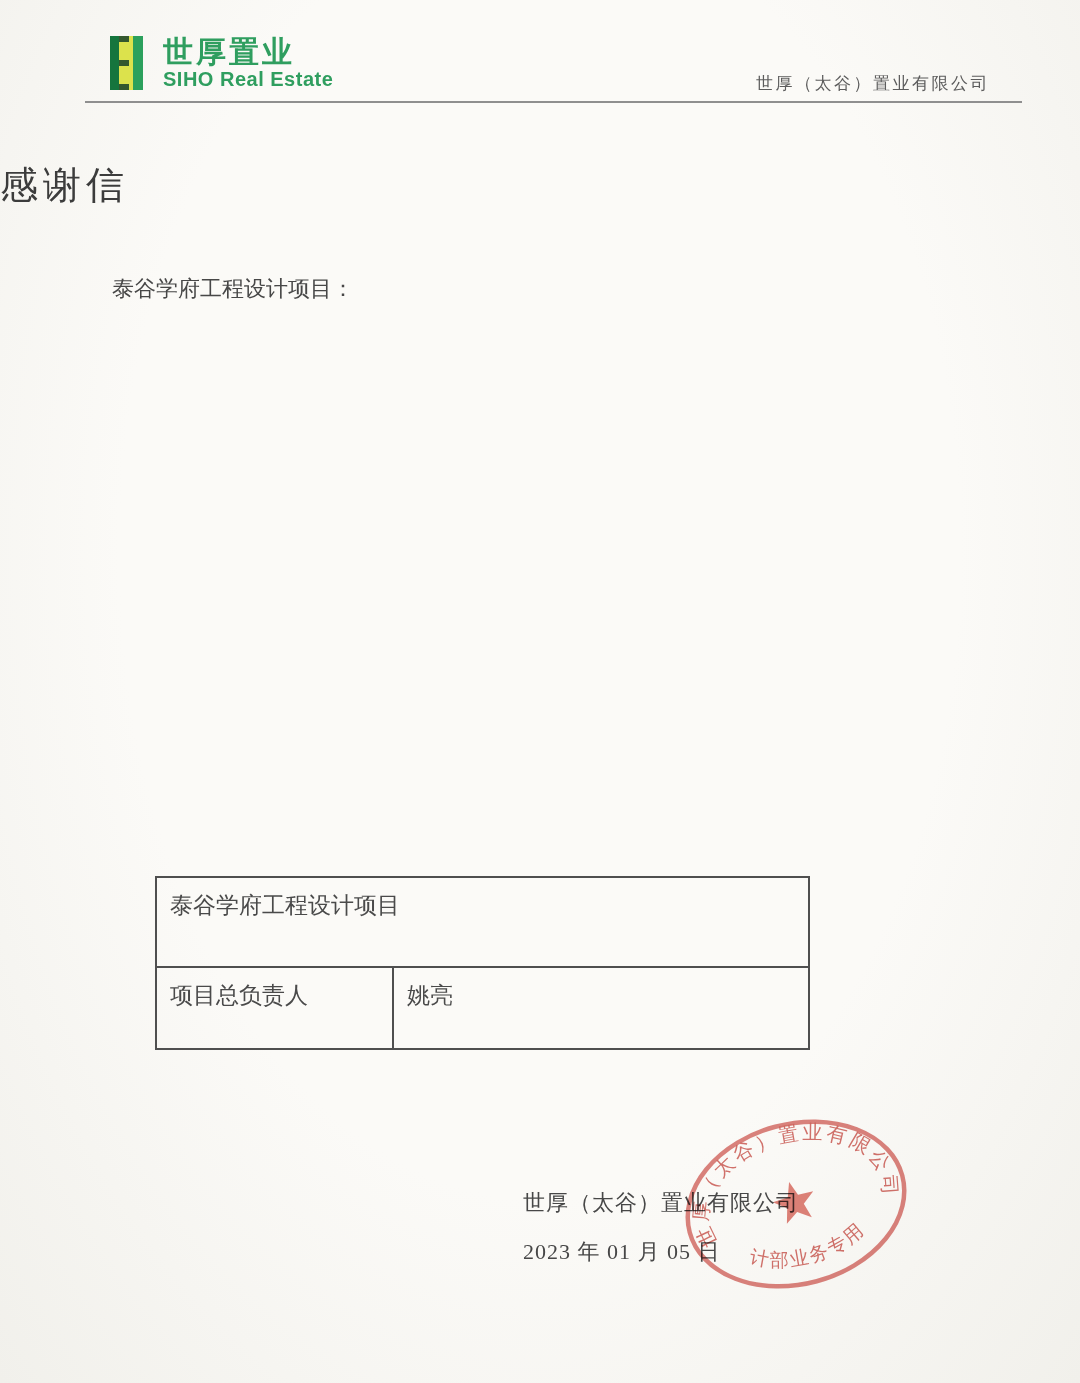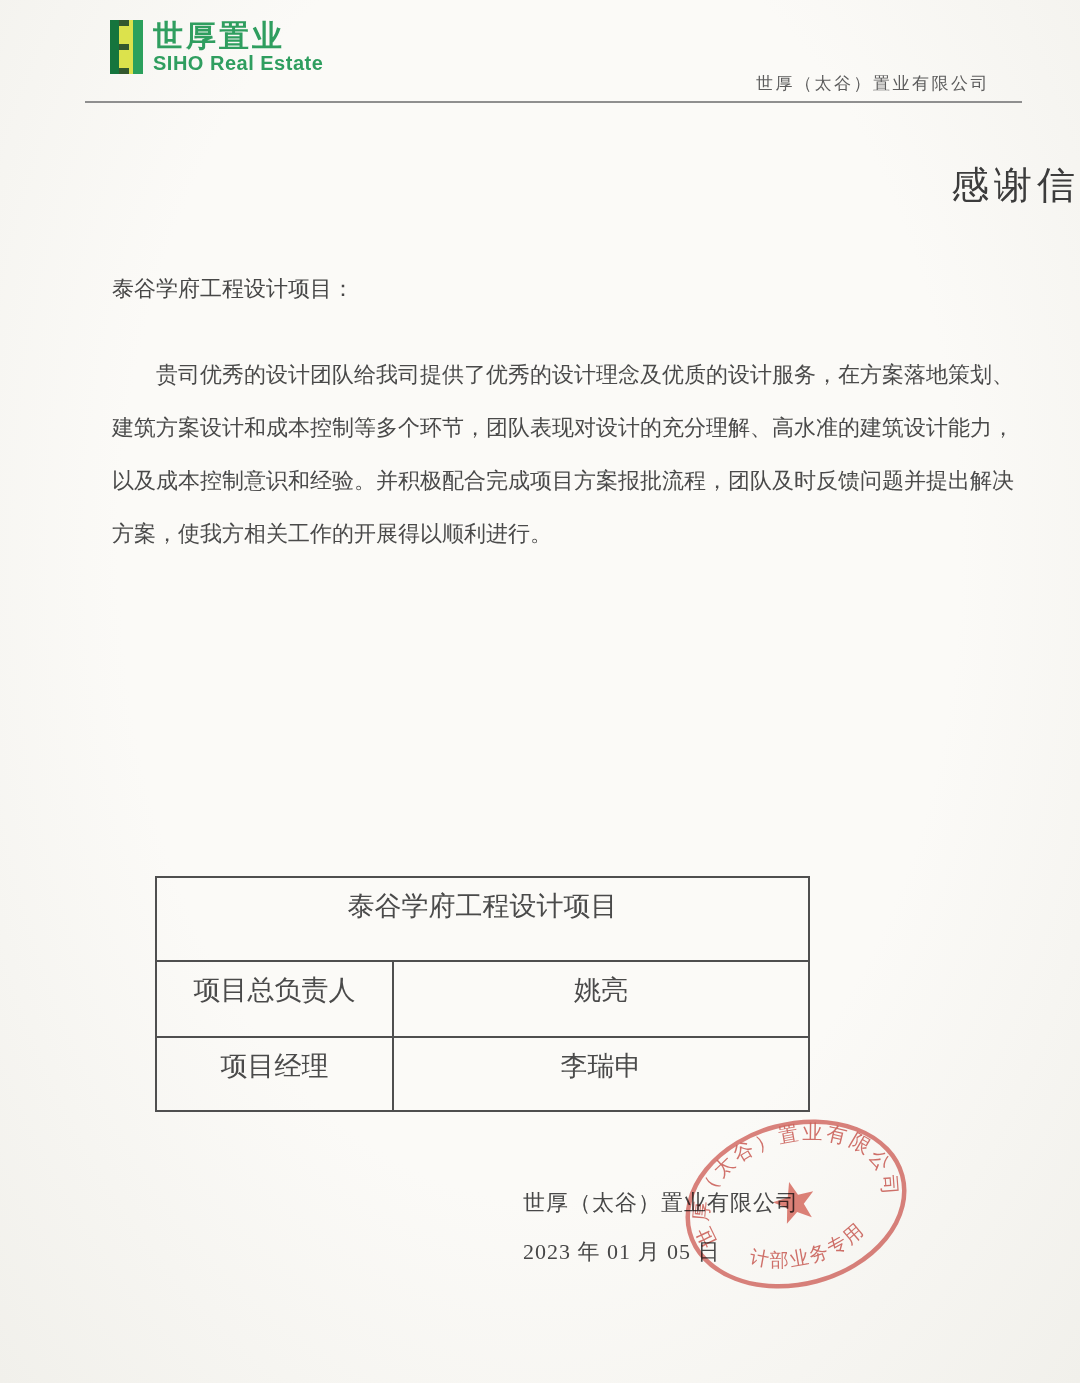--- a/index.html
+++ b/index.html
@@ -4,44 +4,44 @@
 <style>
   html,body{margin:0;padding:0;}
   body{width:1080px;height:1383px;overflow:hidden;}
   .page{
     position:relative;width:1080px;height:1383px;
     background:radial-gradient(ellipse at 50% 40%, #fbfaf7 55%, #f1f0eb 100%);
     font-family:"Liberation Serif","DejaVu Serif",serif;
     color:#454545;
   }
   
-  .logo{position:absolute;left:110px;top:20px;display:flex;gap:10px;align-items:flex-start;}
+  .logo{position:absolute;left:110px;top:36px;display:flex;gap:20px;align-items:flex-start;}
   .logo-mark{width:33px;height:54px;display:flex;}
   .lm-left{width:9px;background:#15753d;}
   .lm-mid{width:14px;background:#dce24c;position:relative;}
   .lm-mid i{position:absolute;left:0;width:10px;height:6px;background:#34582f;display:block;}
   .lm-mid i.t{top:0}.lm-mid i.m{top:24px}.lm-mid i.b{bottom:0}
   .lm-right{width:10px;background:#2ba05c;}
   .logo-name{font-size:30px;font-weight:bold;color:#2f9e5f;letter-spacing:3px;line-height:32px;
     font-family:"Liberation Sans","DejaVu Sans",sans-serif;}
   .logo-sub{font-size:20px;font-weight:bold;color:#2f9e5f;letter-spacing:.5px;
     font-family:"Liberation Sans","DejaVu Sans",sans-serif;}
   .company-name-top{position:absolute;right:90px;top:72px;font-size:17px;color:#5c5c5c;letter-spacing:2.5px;}
   .header-rule{position:absolute;left:85px;top:101px;width:937px;height:2px;background:#8f8f8f;}
   
-  .title{position:absolute;top:160px;left:0;width:100%;text-align:right;
+  .title{position:absolute;top:160px;left:0;width:100%;text-align:left;
     font-size:38px;color:#3c3c3c;letter-spacing:5px;}
   .salutation{position:absolute;left:112px;top:274px;font-size:22px;color:#474747;}
   .body-text{position:absolute;left:112px;top:348px;width:902px;font-size:22px;
     line-height:53px;text-align:justify;color:#4a4a4a;}
   .body-text p{margin:0 0 22px 0;text-indent:2em;}
   
   .project-table{position:absolute;left:155px;top:876px;width:655px;border-collapse:collapse;}
-  .project-table td{border:2px solid #4f4f4f;padding:8px 13px 16px;font-size:27px;
-    vertical-align:top;line-height:40px;color:#4a4a4a;text-align:center;}
+  .project-table td{border:2px solid #4f4f4f;padding:8px 13px 22px;font-size:23px;
+    vertical-align:top;line-height:40px;color:#4a4a4a;}
   .project-table .r1 td{height:58px;}
   .project-table .r2 td{height:50px;}
   .project-table .r3 td{height:48px;}
   .project-table .col-label{width:209px;margin-left:20px;}
   
   .signature{position:absolute;left:523px;top:1178px;font-size:22px;line-height:49px;
     letter-spacing:1px;color:#474747;z-index:1;}
   
   .stamp{position:absolute;left:670px;top:1103px;width:252px;height:202px;
     mix-blend-mode:multiply;opacity:.92;z-index:2;}
@@ -68,35 +68,30 @@
     </div>
   </div>
   <div class="company-name-top">世厚（太谷）置业有限公司</div>
   <div class="header-rule"></div>
 
   <div class="title">感谢信</div>
 
   <div class="salutation">泰谷学府工程设计项目：</div>
 
   <div class="body-text">
-    <p>贵司优秀的设计团队给我司提供了优秀的设计理念及优质的设计服务，在方案落地策划、建筑方案设计和成本控制等多个环节，团队表现对设计的充分理解、高水准的建筑设计能力，以及成本控制意识和经验。并积极配合完成项目方案报批流程，团队及时反馈问题并提出解决方案，使我方相关工作的开展得以顺利进行。</p>
   </div>
 
   <table class="project-table">
     <tbody>
       <tr class="r1">
         <td colspan="2">泰谷学府工程设计项目</td>
       </tr>
       <tr class="r2">
         <td class="col-label">项目总负责人</td>
         <td>姚亮</td>
-      </tr>
-      <tr class="r3">
-        <td class="col-label">项目经理</td>
-        <td>李瑞申</td>
       </tr>
     </tbody>
   </table>
 
   <div class="signature">
     <div>世厚（太谷）置业有限公司</div>
     <div>2023 年 01 月 05 日</div>
   </div>
 
   <svg class="stamp" viewBox="0 0 252 202" xmlns="http://www.w3.org/2000/svg">

